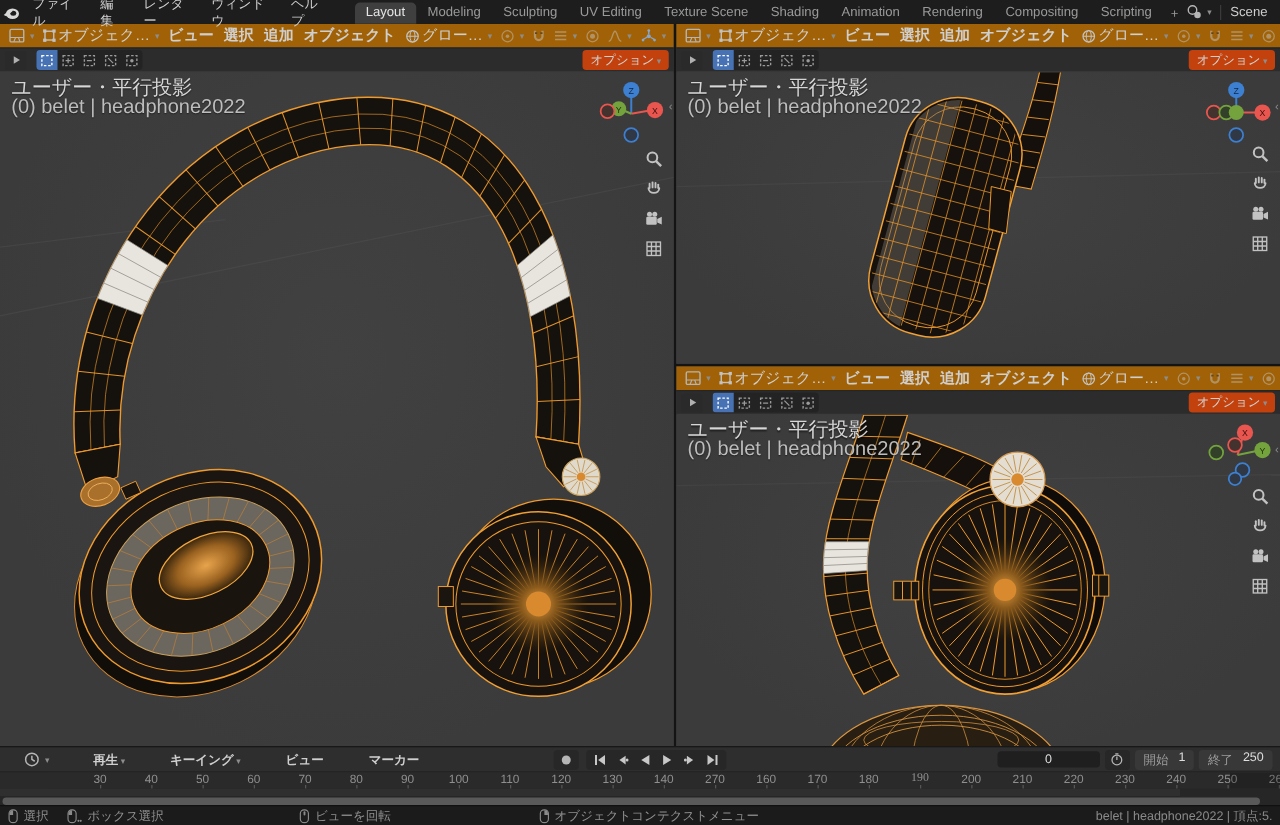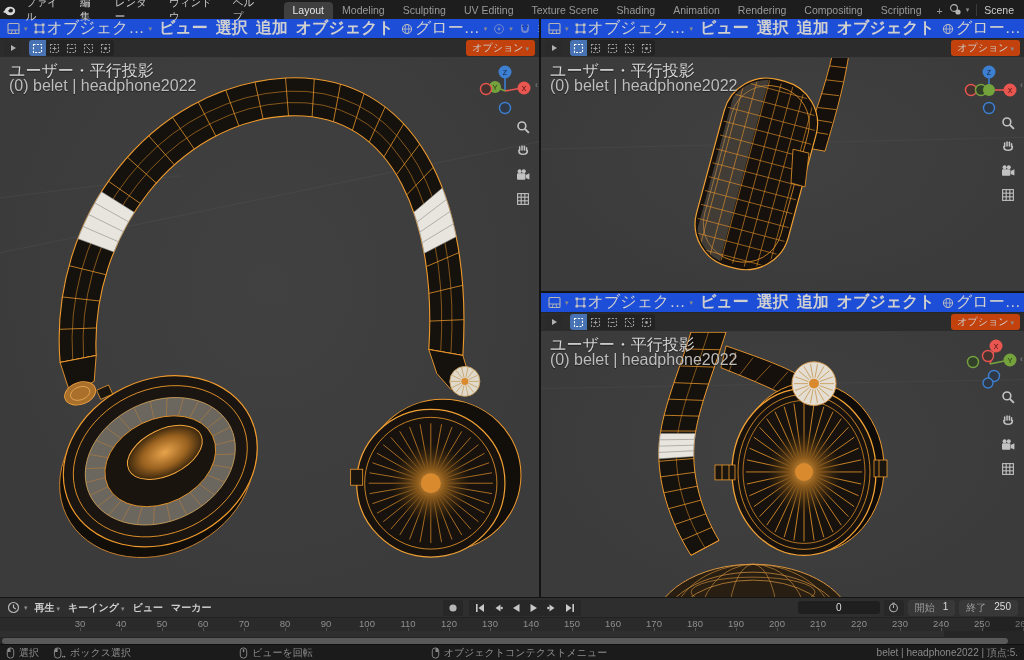--- a/index.html
+++ b/index.html
@@ -19,21 +19,21 @@
   .scene-box{margin-left:auto;display:flex;align-items:center;gap:4px;padding-right:10px;color:#cfcfcf;}
   .scene-box .sep{width:1px;height:12px;background:#3a3a3a;margin:0 3px;}
 
   
   .main{position:absolute;top:19px;left:0;right:0;bottom:63px;background:#141414;}
   .viewport{position:absolute;background:#3b3b3b;overflow:hidden;}
   #vp-main{left:0;top:0;width:539px;height:578px;}
   #vp-top{left:541px;top:0;right:0;height:272px;}
   #vp-bot{left:541px;top:274px;right:0;bottom:0;}
 
-  .vp-header{height:19px;background:#1d4ed8;display:flex;align-items:center;font-size:16px;white-space:nowrap;overflow:hidden;padding-left:4px;}
+  .vp-header{height:19px;background:#a16207;display:flex;align-items:center;font-size:12px;white-space:nowrap;overflow:hidden;padding-left:4px;}
   .vp-tool{height:19px;background:#2c2c2c;border-top:1px solid #262626;display:flex;align-items:center;padding:0 4px;overflow:hidden;}
   .hmenu{padding:0 3px;margin:0 1px;color:#cfcfcf;font-weight:bold;}
   .hbtn{display:inline-flex;align-items:center;gap:2px;padding:0 2px;margin:0 1px;color:#c2c2c2;}
   .hbtn .lbl{color:#cfcfcf;}
   .dd::after{content:"▾";font-size:7px;color:#8d8d8d;margin-left:2px;}
   .dim svg{opacity:.5;}
   .hgap{width:14px;}
   .spacer{flex:1 1 0;min-width:2px;}
   .shading-group{display:inline-flex;align-items:center;background:#272727;border-radius:3px;padding:1px 2px;margin-right:3px;gap:1px;}
   .sball{width:15px;height:15px;display:flex;align-items:center;justify-content:center;border-radius:2px;}
@@ -50,21 +50,21 @@
   .ovl .l1{color:#d6d6d6;}
   .ovl .l2{color:#bdbdbd;}
   .gizmo{position:absolute;right:6px;top:4px;}
   .navtools{position:absolute;right:9px;display:flex;flex-direction:column;gap:10px;align-items:center;}
   #vp-main .navtools{top:62px;}
   #vp-top .navtools,#vp-bot .navtools{top:58px;}
   .sbtoggle{position:absolute;right:1px;top:22px;color:#8d8d8d;font-size:9px;}
 
   
   .timeline{position:absolute;left:0;right:0;bottom:16px;height:47px;background:#2a2a2a;border-top:1px solid #141414;}
-  .tl-header{height:20px;background:#2e2e2e;display:flex;align-items:center;font-size:10px;position:relative;padding-left:4px;border-bottom:1px solid #222;}
+  .tl-header{height:20px;background:#2e2e2e;display:flex;align-items:center;font-size:10px;position:relative;padding-left:16px;border-bottom:1px solid #222;gap:28px;}
   .tl-center{position:absolute;left:50%;transform:translateX(-50%);display:flex;align-items:center;gap:6px;}
   .pb-group{display:inline-flex;align-items:center;background:#272727;border-radius:3px;padding:1px 3px;gap:2px;}
   .pbtn{width:16px;height:14px;display:flex;align-items:center;justify-content:center;}
   .rec{display:inline-flex;align-items:center;justify-content:center;width:20px;height:16px;background:#272727;border-radius:3px;}
   .tl-right{margin-left:auto;display:flex;align-items:center;gap:4px;padding-right:6px;font-size:10px;}
   .framefield{width:82px;background:#1f1f1f;border-radius:3px;text-align:center;color:#dedede;padding:1px 0;}
   .clockbtn{width:20px;height:16px;display:flex;align-items:center;justify-content:center;background:#272727;border-radius:3px;}
   .rangefield{display:flex;background:#383838;border-radius:3px;padding:1px 7px;gap:8px;color:#dedede;}
   .rangefield .rl{color:#9d9d9d;}
   .ruler{position:relative;height:13px;background:#2a2a2a;font-size:9.5px;color:#8f8f8f;overflow:hidden;margin-left:40px;}
@@ -1123,29 +1123,29 @@
       <span class="rlab" style="left: 327px;">100</span>
       <span class="rtick" style="left: 327px;"></span>
       <span class="rlab" style="left: 368px;">110</span>
       <span class="rtick" style="left: 368px;"></span>
       <span class="rlab" style="left: 409px;">120</span>
       <span class="rtick" style="left: 409px;"></span>
       <span class="rlab" style="left: 450px;">130</span>
       <span class="rtick" style="left: 450px;"></span>
       <span class="rlab" style="left: 491px;">140</span>
       <span class="rtick" style="left: 491px;"></span>
-      <span class="rlab" style="left: 532px;">150</span>
+      <span class="rlab" style="left: 532px;">270</span>
       <span class="rtick" style="left: 532px;"></span>
       <span class="rlab" style="left: 573px;">160</span>
       <span class="rtick" style="left: 573px;"></span>
       <span class="rlab" style="left: 614px;">170</span>
       <span class="rtick" style="left: 614px;"></span>
       <span class="rlab" style="left: 655px;">180</span>
       <span class="rtick" style="left: 655px;"></span>
-      <span class="rlab" style="left: 696px;">190</span>
+      <span class="rlab" style="left: 696px; font-family: Liberation Serif, serif;">190</span>
       <span class="rtick" style="left: 696px;"></span>
       <span class="rlab" style="left: 737px;">200</span>
       <span class="rtick" style="left: 737px;"></span>
       <span class="rlab" style="left: 778px;">210</span>
       <span class="rtick" style="left: 778px;"></span>
       <span class="rlab" style="left: 819px;">220</span>
       <span class="rtick" style="left: 819px;"></span>
       <span class="rlab" style="left: 860px;">230</span>
       <span class="rtick" style="left: 860px;"></span>
       <span class="rlab" style="left: 901px;">240</span>

